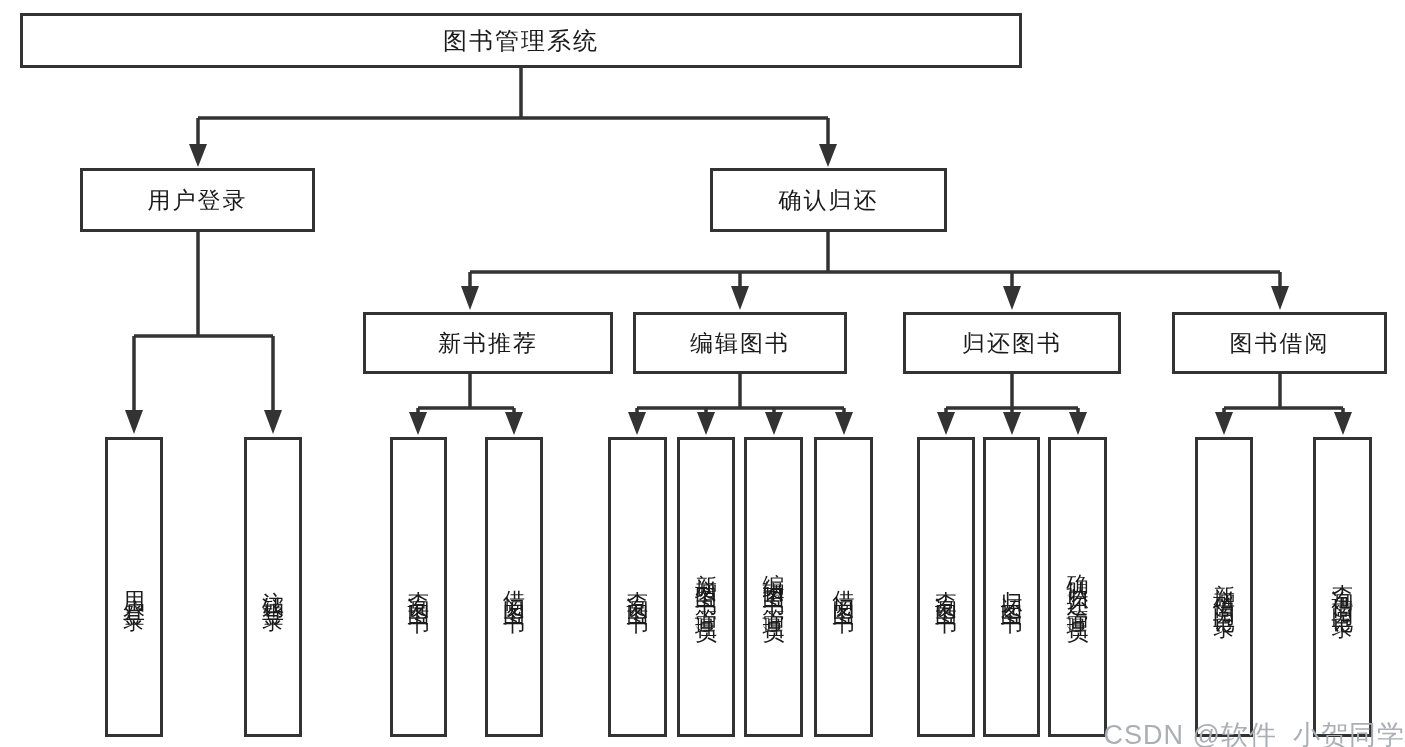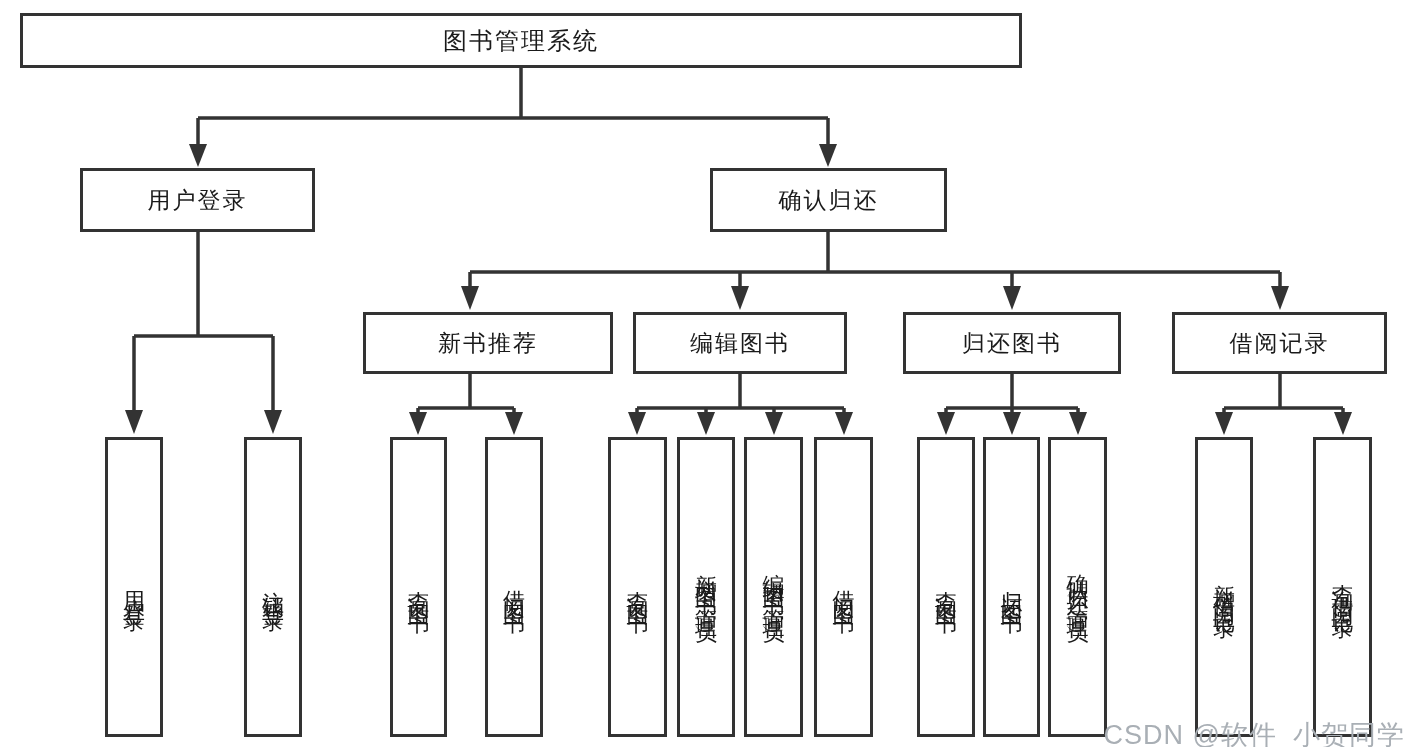--- a/index.html
+++ b/index.html
@@ -87,21 +87,21 @@
   <div class="box h-box" style="left:363px;top:312px;width:250px;height:62px">
     <span>新书推荐</span>
   </div>
   <div class="box h-box" style="left:633px;top:312px;width:214px;height:62px">
     <span>编辑图书</span>
   </div>
   <div class="box h-box" style="left:903px;top:312px;width:218px;height:62px">
     <span>归还图书</span>
   </div>
   <div class="box h-box" style="left:1172px;top:312px;width:215px;height:62px">
-    <span>借阅记录</span>
+    <span>图书借阅</span>
   </div>
 
   <div class="box v-box" style="left:105px;top:437px;width:58px;height:300px">
     <span>用户登录</span>
   </div>
   <div class="box v-box" style="left:244px;top:437px;width:58px;height:300px">
     <span>注销登录</span>
   </div>
 
   <div class="box v-box" style="left:390px;top:437px;width:57px;height:300px">

